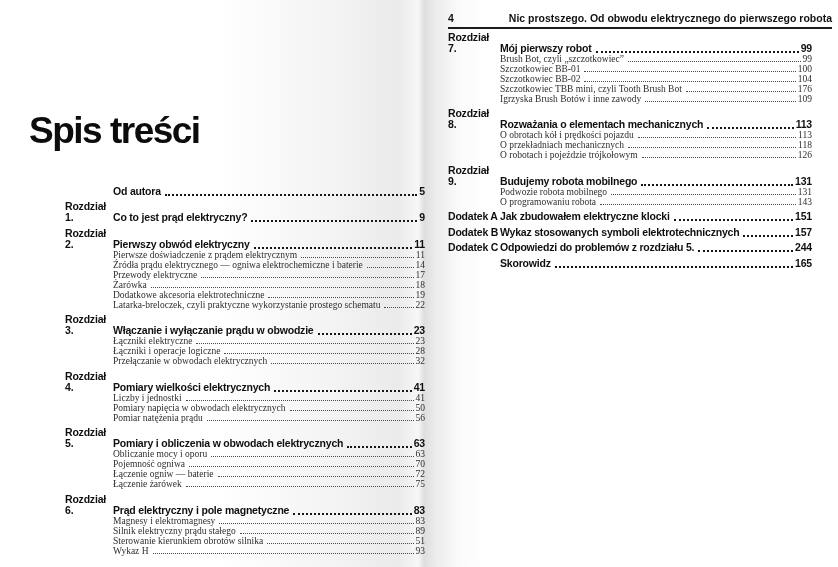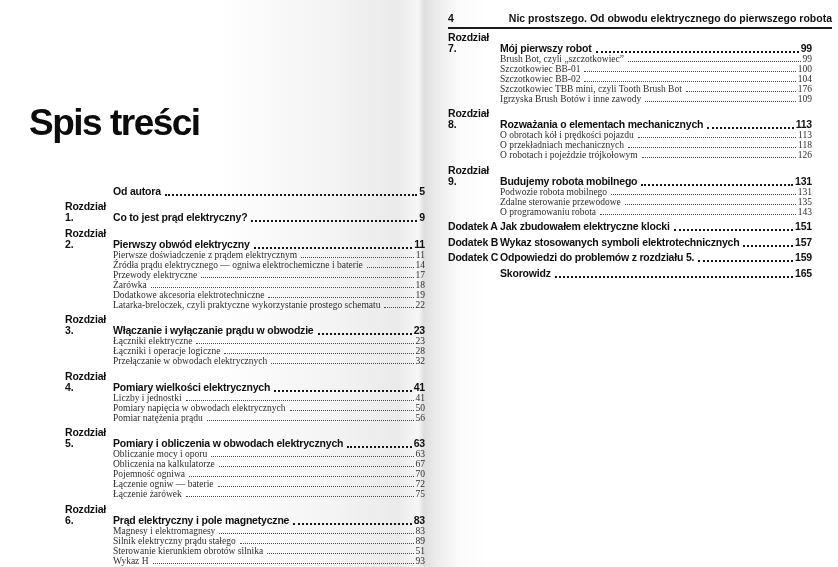--- a/index.html
+++ b/index.html
@@ -10,21 +10,21 @@
       #ffffff 0%, #ffffff 26%,
       #f3f3f3 40%,
       #eaeaea 47.5%,
       #f7f7f7 49.9%,
       #dedede 50.6%,
       #ececec 52%,
       #fbfbfb 55%,
       #ffffff 58%, #ffffff 100%);
   }
   .toc-title{
-    position:absolute;left:29px;top:102px;margin:0;
+    position:absolute;left:29px;top:110px;margin:0;
     font-size:37px;font-weight:bold;letter-spacing:-1.5px;color:#0c0c0c;
   }
   .page-header{
     position:absolute;left:448px;top:12px;width:384px;
     display:flex;justify-content:space-between;align-items:flex-end;
     border-bottom:2px solid #1c1c1c;padding-bottom:3px;
     font-size:10.5px;font-weight:bold;color:#111;
   }
   .toc{position:absolute;}
   .toc-left{left:30px;top:181px;width:360px;margin-left:35px;}
@@ -156,25 +156,20 @@
         <span class="ttl">Pomiary i obliczenia w obwodach elektrycznych</span>
         <span class="dots"></span>
         <span class="pg">63</span>
       </div>
       <div class="row sub">
         <span class="ttl">Obliczanie mocy i oporu</span>
         <span class="dots"></span>
         <span class="pg">63</span>
       </div>
       <div class="row sub">
-        <span class="ttl">Obliczenia na kalkulatorze</span>
-        <span class="dots"></span>
-        <span class="pg">67</span>
-      </div>
-      <div class="row sub">
         <span class="ttl">Pojemność ogniwa</span>
         <span class="dots"></span>
         <span class="pg">70</span>
       </div>
       <div class="row sub">
         <span class="ttl">Łączenie ogniw — baterie</span>
         <span class="dots"></span>
         <span class="pg">72</span>
       </div>
       <div class="row sub">
@@ -267,46 +262,41 @@
         <span class="ttl">Budujemy robota mobilnego</span>
         <span class="dots"></span>
         <span class="pg">131</span>
       </div>
       <div class="row sub">
         <span class="ttl">Podwozie robota mobilnego</span>
         <span class="dots"></span>
         <span class="pg">131</span>
       </div>
       <div class="row sub">
-        <span class="ttl">Zdalne sterowanie przewodowe</span>
-        <span class="dots"></span>
-        <span class="pg">135</span>
-      </div>
-      <div class="row sub">
         <span class="ttl">O programowaniu robota</span>
         <span class="dots"></span>
         <span class="pg">143</span>
       </div>
       <div class="row ch">
         <span class="lbl">Dodatek A</span>
         <span class="ttl">Jak zbudowałem elektryczne klocki</span>
         <span class="dots"></span>
         <span class="pg">151</span>
       </div>
       <div class="row ch">
         <span class="lbl">Dodatek B</span>
         <span class="ttl">Wykaz stosowanych symboli elektrotechnicznych</span>
         <span class="dots"></span>
         <span class="pg">157</span>
       </div>
       <div class="row ch">
         <span class="lbl">Dodatek C</span>
         <span class="ttl">Odpowiedzi do problemów z rozdziału 5.</span>
         <span class="dots"></span>
-        <span class="pg">159</span>
+        <span class="pg">244</span>
       </div>
       <div class="row ch">
         <span class="lbl"></span>
         <span class="ttl">Skorowidz</span>
         <span class="dots"></span>
         <span class="pg">165</span>
       </div>
     </div>
 
 </div>

